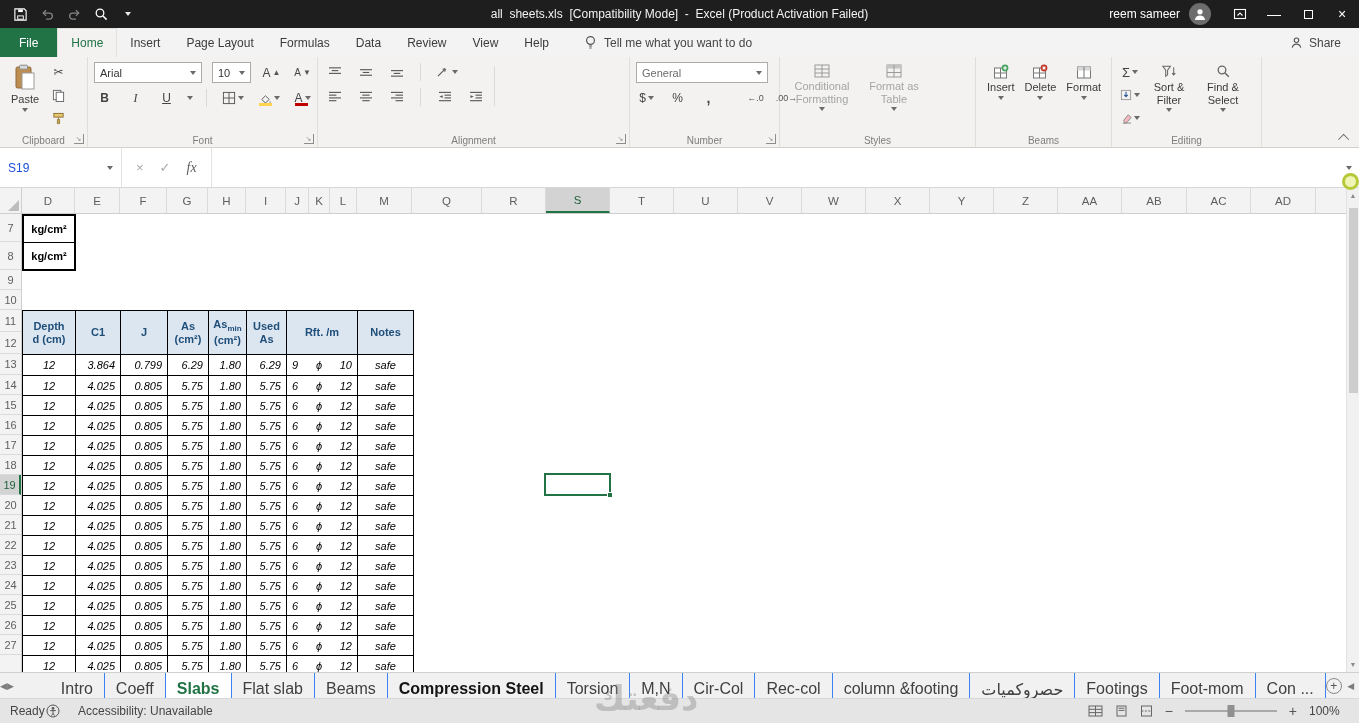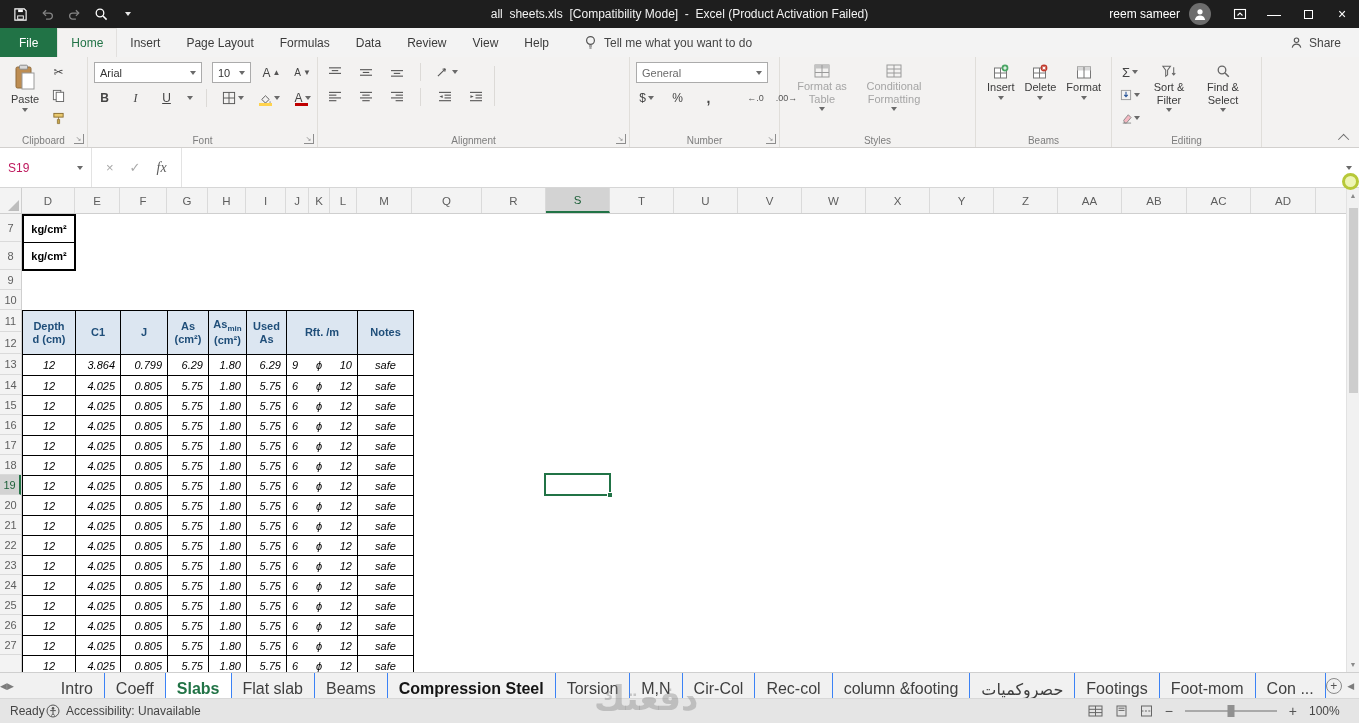--- a/index.html
+++ b/index.html
@@ -49,21 +49,21 @@
 .colorbar{position:absolute;left:3px;bottom:2px;width:13px;height:3px;background:#c00000}
 .fillbar{position:absolute;left:3px;bottom:2px;width:13px;height:3px;background:#ffd34d}
 .rel{position:relative}
 .albtn{display:flex;align-items:center;gap:5px;color:#454545;font-size:11px;height:21px;margin-bottom:4px;white-space:nowrap}
 .disabled{color:#a5a5a5}
 .collapse{position:absolute;right:10px;bottom:5px}
 .chevup{width:8px;height:8px;border-left:1.5px solid #6e6e6e;border-top:1.5px solid #6e6e6e;transform:rotate(45deg) translateY(2px);display:block}
 
 
 .fbar{position:absolute;left:0;top:148px;width:100%;height:40px;background:#fff;border-bottom:1px solid #d6d6d6;display:flex;align-items:stretch;z-index:27}
-.namebox{width:92px;display:flex;align-items:center;padding:0 8px;border-right:1px solid #e3e3e3;color:#be185d;font-size:12px}
+.namebox{width:122px;display:flex;align-items:center;padding:0 8px;border-right:1px solid #e3e3e3;color:#1d4ed8;font-size:12px}
 .namebox .caret{margin-left:auto}
 .fbtns{display:flex;align-items:center;gap:16px;padding:0 14px;color:#a8a8a8;border-right:1px solid #e3e3e3;font-size:13px}
 .fx{font-style:italic;font-family:"Liberation Serif","DejaVu Serif",serif;color:#5c5c5c;font-size:14px}
 .finput{flex:1}
 .fexpand{width:20px;display:flex;align-items:center;justify-content:center}
 
 
 .sheet{position:absolute;left:0;top:188px;width:100%;height:484px;background:#fff}
 .corner{position:absolute;left:0;top:0;width:22px;height:26px;background:#f3f3f3;border-right:1px solid #cfcfcf;border-bottom:1px solid #cfcfcf}
 .corner .tri{position:absolute;right:2px;bottom:2px;width:0;height:0;border-left:11px solid transparent;border-bottom:11px solid #bdbdbd}
@@ -110,21 +110,21 @@
 .stab.active{background:#fff;color:#217346;font-weight:bold;border-bottom:2px solid #217346}
 .stab.bold{font-weight:bold;color:#141414}
 .addsheet{width:28px;display:flex;align-items:center;justify-content:center}
 .plus{width:16px;height:16px;border:1px solid #8a8a8a;border-radius:50%;display:flex;align-items:center;justify-content:center;font-size:12px;color:#555;line-height:1}
 .hnavs{margin-left:auto;display:flex;align-items:center;padding-right:12px;gap:4px}
 .hnav{width:18px;height:18px;display:flex;align-items:center;justify-content:center;color:#7c7c7c;font-size:9px}
 
 
 .statusbar{position:absolute;left:0;top:698px;width:100%;height:25px;background:#e5e5e5;border-top:1px solid #d8d8d8;display:flex;align-items:center;color:#454545;font-size:12px;z-index:20}
 .sb-ready{padding-left:10px;width:46px}
-.sb-access{display:flex;align-items:center;gap:6px}
+.sb-access{display:flex;align-items:center;gap:18px}
 .sb-right{margin-left:auto;display:flex;align-items:center;gap:12px;padding-right:12px}
 .viewbtn{display:flex;align-items:center;justify-content:center}
 .zoomglyph{font-size:14px;color:#555}
 .zslider{width:92px;height:2px;background:#a9a9a9;position:relative}
 .zthumb{position:absolute;left:50%;top:-5px;transform:translateX(-50%);width:7px;height:12px;background:#909090}
 .zoom-pct{width:38px;}
 
 
 .watermark{position:absolute;left:594px;top:678px;font-size:34px;font-weight:bold;color:rgba(135,135,135,.42);z-index:70;pointer-events:none;letter-spacing:1px}
 </style>
@@ -432,35 +432,35 @@
           </span>
       </div>
       <span class="glabel">Number</span>
       <span class="dlaunch">↘</span>
     </div>
 
     <div class="rgroup" style="width:196px">
       <div class="bigbtn disabled">
         <svg width="16" height="14" viewBox="0 0 16 14">
             <rect x="1" y="1" width="14" height="12" fill="none" stroke="#9a9a9a"></rect>
+            <line x1="8" y1="1" x2="8" y2="13" stroke="#9a9a9a"></line>
+            <line x1="1" y1="5" x2="15" y2="5" stroke="#9a9a9a"></line>
+            <line x1="1" y1="9" x2="15" y2="9" stroke="#9a9a9a"></line>
+          </svg>
+        <span class="lbl2">Conditional Formatting</span>
+        <span class="caret"></span>
+      </div>
+      <div class="bigbtn disabled">
+        <svg width="16" height="14" viewBox="0 0 16 14">
+            <rect x="1" y="1" width="14" height="12" fill="none" stroke="#9a9a9a"></rect>
             <rect x="1" y="1" width="14" height="3.5" fill="#c4c4c4"></rect>
             <line x1="8" y1="1" x2="8" y2="13" stroke="#9a9a9a"></line>
             <line x1="1" y1="8.5" x2="15" y2="8.5" stroke="#9a9a9a"></line>
           </svg>
         <span class="lbl2">Format as Table</span>
-        <span class="caret"></span>
-      </div>
-      <div class="bigbtn disabled">
-        <svg width="16" height="14" viewBox="0 0 16 14">
-            <rect x="1" y="1" width="14" height="12" fill="none" stroke="#9a9a9a"></rect>
-            <line x1="8" y1="1" x2="8" y2="13" stroke="#9a9a9a"></line>
-            <line x1="1" y1="5" x2="15" y2="5" stroke="#9a9a9a"></line>
-            <line x1="1" y1="9" x2="15" y2="9" stroke="#9a9a9a"></line>
-          </svg>
-        <span class="lbl2">Conditional Formatting</span>
         <span class="caret"></span>
       </div>
       <span class="glabel">Styles</span>
     </div>
 
     <div class="rgroup" style="width:136px">
       <div class="bigbtn">
         <svg width="16" height="15" viewBox="0 0 16 15">
             <rect x="1.5" y="4" width="12" height="10" fill="#fff" stroke="#777"></rect>
             <line x1="1.5" y1="9" x2="13.5" y2="9" stroke="#777"></line>

